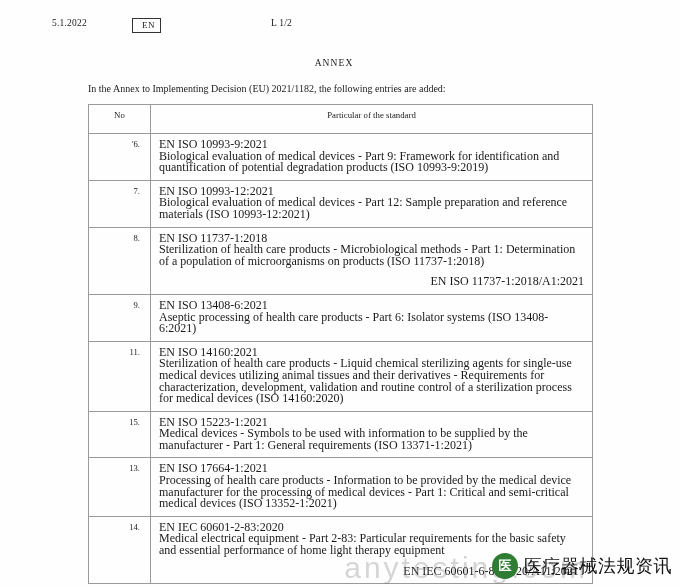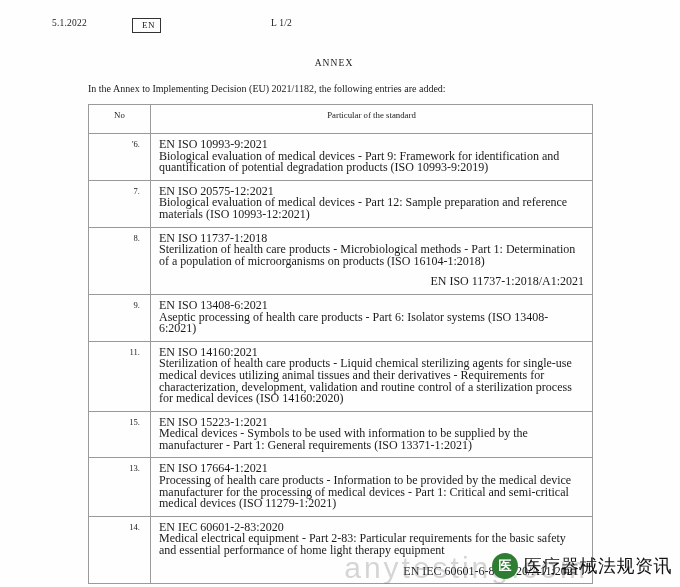--- a/index.html
+++ b/index.html
@@ -204,29 +204,29 @@
       <tr>
         <td class="cell-no">'6.</td>
         <td class="cell-ref">
           <p>EN ISO 10993-9:2021</p>
           <p>Biological evaluation of medical devices - Part 9: Framework for identification and quantification of potential degradation products (ISO 10993-9:2019)</p>
         </td>
       </tr>
       <tr>
         <td class="cell-no">7.</td>
         <td class="cell-ref">
-          <p>EN ISO 20575-12:2021</p>
+          <p>EN ISO 10993-12:2021</p>
           <p>Biological evaluation of medical devices - Part 12: Sample preparation and reference materials (ISO 10993-12:2021)</p>
         </td>
       </tr>
       <tr>
         <td class="cell-no">8.</td>
         <td class="cell-ref">
           <p>EN ISO 11737-1:2018</p>
-          <p>Sterilization of health care products - Microbiological methods - Part 1: Determination of a population of microorganisms on products (ISO 16104-1:2018)</p>
+          <p>Sterilization of health care products - Microbiological methods - Part 1: Determination of a population of microorganisms on products (ISO 11737-1:2018)</p>
           <p class="gap">EN ISO 11737-1:2018/A1:2021</p>
         </td>
       </tr>
       <tr>
         <td class="cell-no">9.</td>
         <td class="cell-ref">
           <p>EN ISO 13408-6:2021</p>
           <p>Aseptic processing of health care products - Part 6: Isolator systems (ISO 13408-6:2021)</p>
         </td>
       </tr>
@@ -241,21 +241,21 @@
         <td class="cell-no">15.</td>
         <td class="cell-ref">
           <p>EN ISO 15223-1:2021</p>
           <p>Medical devices - Symbols to be used with information to be supplied by the manufacturer - Part 1: General requirements (ISO 13371-1:2021)</p>
         </td>
       </tr>
       <tr>
         <td class="cell-no">13.</td>
         <td class="cell-ref">
           <p>EN ISO 17664-1:2021</p>
-          <p>Processing of health care products - Information to be provided by the medical device manufacturer for the processing of medical devices - Part 1: Critical and semi-critical medical devices (ISO 11279-1:2021)</p>
+          <p>Processing of health care products - Information to be provided by the medical device manufacturer for the processing of medical devices - Part 1: Critical and semi-critical medical devices (ISO 13352-1:2021)</p>
         </td>
       </tr>
       <tr>
         <td class="cell-no">14.</td>
         <td class="cell-ref">
           <p>EN IEC 60601-2-83:2020</p>
           <p>Medical electrical equipment - Part 2-83: Particular requirements for the basic safety and essential performance of home light therapy equipment</p>
           <p class="gap">EN IEC 60601-6-83:2020/A11:2021'.</p>
         </td>
       </tr>

